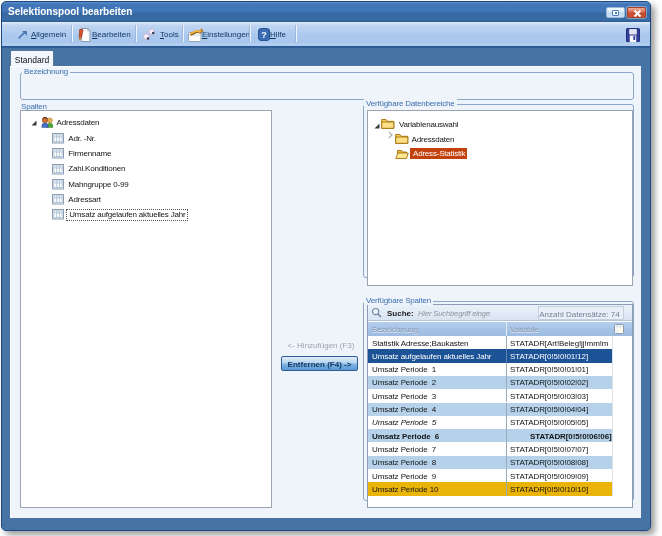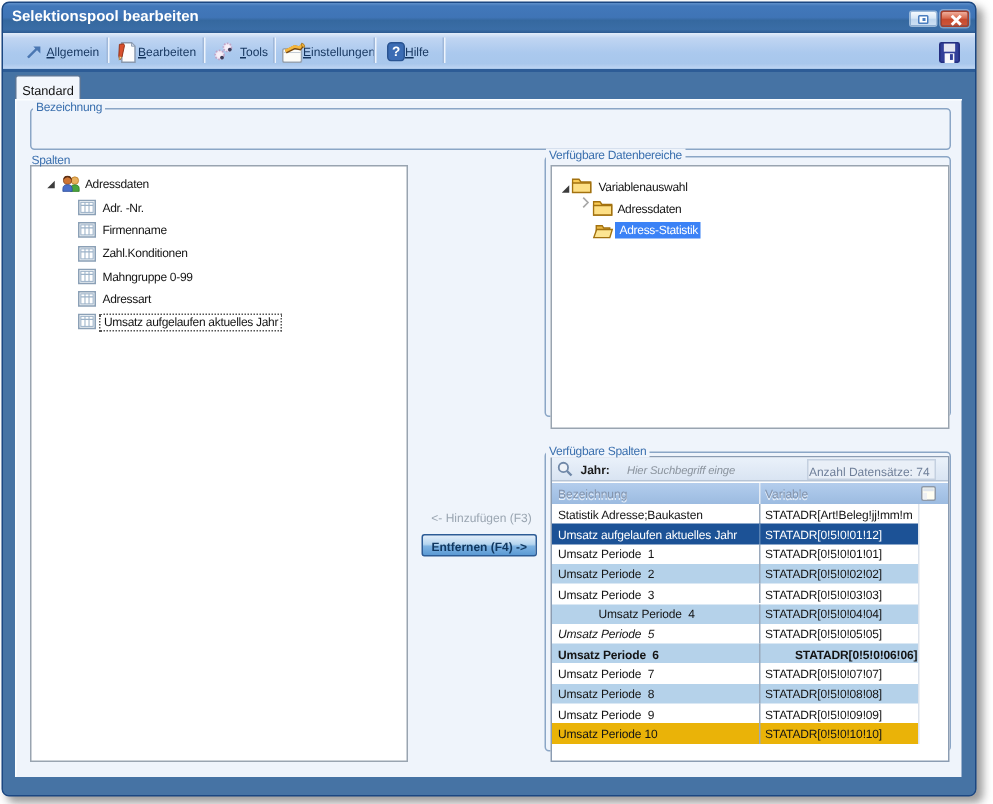--- a/index.html
+++ b/index.html
@@ -45,21 +45,21 @@
 .whitebox { position:absolute; background:#fff; border:1px solid #99a4b0; }
 
 
 #combo { position:absolute; left:18px; top:13px; width:602px; height:14px; background:#fff; border:1px solid #40628c; }
 #combo .txt { position:absolute; left:4px; top:2px; color:#000; }
 #combo .drop { position:absolute; right:0px; top:0px; width:11px; height:12px;
   background:linear-gradient(180deg,#4d8ace 0%,#2d6cb4 50%,#1f5da6 100%); }
 
 
 .trow { position:absolute; white-space:pre; color:#141414; letter-spacing:-0.2px; }
-.sel-navy { background:#3b82f6; color:#fff; }
+.sel-navy { background:#c2410c; color:#fff; }
 
 
 #vs-box { position:absolute; left:357px; top:238px; width:266px; height:204px; background:#fff; border:1px solid #8b9cb2; }
 .hdr { background:linear-gradient(180deg,#b4cdec 0%,#a7c4e7 50%,#9cbbe0 100%); color:#8494ac;
   text-shadow:0 1px 0 rgba(255,255,255,.75); }
 
 
 #btn-add { position:absolute; left:271px; top:275px; width:80px; height:10px; color:#9aa5b1; text-align:center; white-space:nowrap; }
 #btn-rem { position:absolute; left:271px; top:290px; width:77px; height:15px;
   background:linear-gradient(180deg,#e3eefa 0%,#b5d5ef 45%,#7fb3e2 55%,#5b9ad4 100%);
@@ -223,21 +223,21 @@
               <path d="M0.8 10.5 L2.8 5 h10.4 L11.5 10.5 z" fill="#fde592" stroke="#a3720f" stroke-width="0.9"></path>
             </svg>
             <span class="trow sel-navy" style="left: 400px; top: 81.5px; padding: 1px 2px 1.5px 3px;">Adress-Statistik</span>
           </div>
 
       <div class="grp-border" style="left:353px;top:235px;width:271px;height:200px"></div>
       <span class="grp-label" style="left:354px;top:230px;background:#eff4fb;padding:0 2px">Verfügbare Spalten</span>
       <div id="vs-box">
         <div class="abs" style="left:0;top:0;width:264px;height:16px;background:linear-gradient(180deg,#eaf1fa 0%,#d9e4f2 100%);border-bottom:1px solid #b6c4d6">
           <span id="mag"></span>
-          <b class="abs" style="left:19px;top:4px;color:#1a1a1a">Jahr:</b>
+          <b class="abs" style="left:19px;top:4px;color:#1a1a1a">Suche:</b>
           <i class="abs" style="left:50px;top:4px;color:#8b949e;font-size:7.5px;letter-spacing:-0.1px">Hier Suchbegriff einge</i>
           <span class="abs" style="left:170px;top:1px;width:86px;height:14px;background:#e9eff7;border:1px solid #c4d0e0;color:#6f7f99;text-align:center;padding:2.5px 3px 0 0">Anzahl Datensätze: 74</span>
         <svg width="12" height="12" viewBox="0 0 12 12" style="position: absolute; left: 3px; top: 2px;">
                 <circle cx="4.6" cy="4.6" r="3.1" fill="#eef2f8" stroke="#7088a8" stroke-width="1.2"></circle>
                 <line x1="7" y1="7" x2="10" y2="10" stroke="#7088a8" stroke-width="1.6"></line>
               </svg></div>
         <div class="abs hdr" style="left:0;top:17px;width:264px;height:14px">
           <span class="abs" style="left:4px;top:3px">Bezeichnung</span>
           <span class="abs" style="left:142px;top:3px">Variable</span>
           <span class="abs" style="left:138px;top:0;width:1px;height:14px;background:#e6ecf4"></span>
@@ -267,21 +267,21 @@
                 <span style="position: absolute; left: 4px; top: 2.6px; white-space: pre;">Umsatz Periode  2</span>
                 <span style="position: absolute; left: 142px; top: 2.6px; white-space: pre;">STATADR[0!5!0!02!02]</span>
                 <span style="position: absolute; left: 138px; top: 0px; width: 1px; height: 100%; background: rgb(154, 169, 188);"></span>
               </div>
               <div style="position: absolute; left: 0px; top: 53.2px; width: 244px; height: 13.3px; letter-spacing: -0.1px; color: rgb(20, 20, 20);">
                 <span style="position: absolute; left: 4px; top: 2.6px; white-space: pre;">Umsatz Periode  3</span>
                 <span style="position: absolute; left: 142px; top: 2.6px; white-space: pre;">STATADR[0!5!0!03!03]</span>
                 <span style="position: absolute; left: 138px; top: 0px; width: 1px; height: 100%; background: rgb(154, 169, 188);"></span>
               </div>
               <div style="position: absolute; left: 0px; top: 66.5px; width: 244px; height: 13.3px; letter-spacing: -0.1px; background: rgb(181, 210, 234); color: rgb(20, 20, 20);">
-                <span style="position: absolute; left: 4px; top: 2.6px; white-space: pre; margin-left: 27px;">Umsatz Periode  4</span>
+                <span style="position: absolute; left: 4px; top: 2.6px; white-space: pre;">Umsatz Periode  4</span>
                 <span style="position: absolute; left: 142px; top: 2.6px; white-space: pre;">STATADR[0!5!0!04!04]</span>
                 <span style="position: absolute; left: 138px; top: 0px; width: 1px; height: 100%; background: rgb(154, 169, 188);"></span>
               </div>
               <div style="position: absolute; left: 0px; top: 79.8px; width: 244px; height: 13.3px; letter-spacing: -0.1px; color: rgb(20, 20, 20);">
                 <span style="position: absolute; left: 4px; top: 2.6px; white-space: pre; font-style: italic;">Umsatz Periode  5</span>
                 <span style="position: absolute; left: 142px; top: 2.6px; white-space: pre;">STATADR[0!5!0!05!05]</span>
                 <span style="position: absolute; left: 138px; top: 0px; width: 1px; height: 100%; background: rgb(154, 169, 188);"></span>
               </div>
               <div style="position: absolute; left: 0px; top: 93.1px; width: 244px; height: 13.3px; letter-spacing: -0.1px; background: rgb(181, 210, 234); color: rgb(20, 20, 20); font-weight: bold;">
                 <span style="position: absolute; left: 4px; top: 2.6px; white-space: pre;">Umsatz Periode  6</span>

